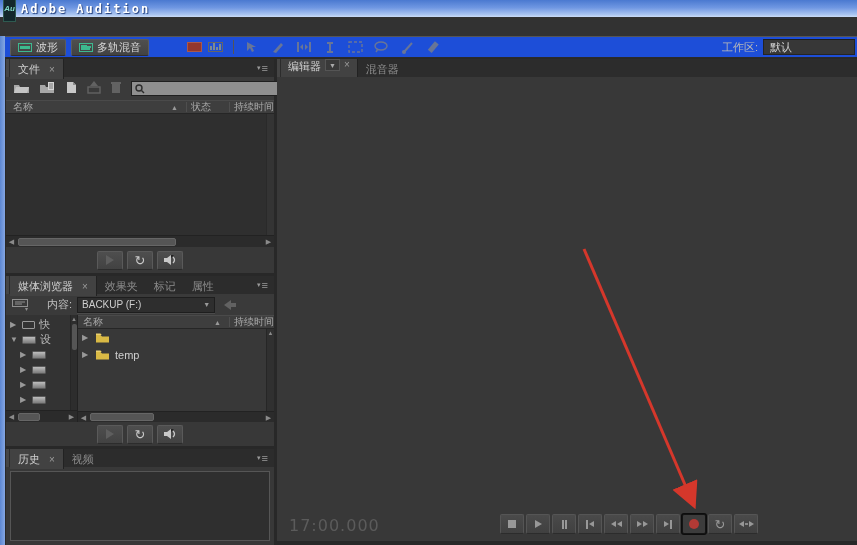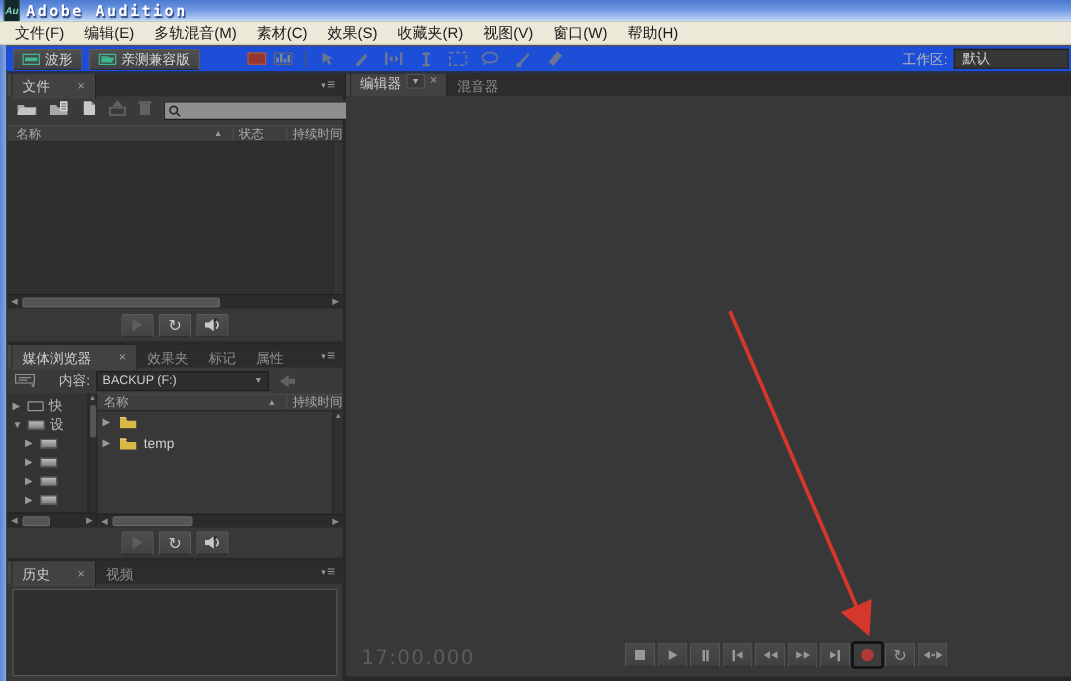--- a/index.html
+++ b/index.html
@@ -44,21 +44,21 @@
   .tool { width:15px; height:14px; display:flex; align-items:center; justify-content:center; opacity:.75; }
   .spacer { flex:1; }
   .ws-label { color:#b8b8b8; font-size:11px; margin-right:5px; }
   .ws-value { width:92px; height:16px; background:#373737; border:1px solid #242424; border-top-color:#1d1d1d;
     color:#d0d0d0; font-size:11px; line-height:15px; padding-left:6px; margin-right:2px; }
 
   
   .panel { position:absolute; background:#383838; }
   .tabstrip { height:18px; background:#2c2c2c; display:flex; align-items:stretch; position:relative; }
   .grip { width:3px; background:#454545; margin-right:1px; }
-  .tab { display:flex; align-items:center; gap:22px; padding:10px 8px; font-size:11px; color:#8c8c8c; }
+  .tab { display:flex; align-items:center; gap:9px; padding:10px 8px; font-size:11px; color:#8c8c8c; }
   .tab.active { background:#424242; color:#cfcfcf; border-right:1px solid #222; }
   .tab .x { color:#9a9a9a; font-size:10px; }
   .panel-menu { position:absolute; right:6px; top:0; height:18px; display:flex; align-items:center; gap:1px; color:#9a9a9a; }
   .panel-menu .a { font-size:7px; } .panel-menu .l { font-size:11px; }
 
   
   .files-panel { left:6px; top:59px; width:268px; height:214px; display:flex; flex-direction:column; }
   .icon-row { height:23px; display:flex; align-items:center; gap:9px; padding:0 7px; background:#3a3a3a; }
   .icon-row .dis { opacity:.42; }
   .search-box { flex:1; height:15px; background:#8f8f8f; border:1px solid #1f1f1f;
@@ -139,49 +139,38 @@
 </head>
 <body>
 
 <div class="screen">
 
   <div class="titlebar">
     <div class="au-icon">Au</div>
     <div class="win-title">Adobe Audition</div>
   </div>
 
-  <div class="menubar">
-    <span class="menu-item">文件(F)</span>
-    <span class="menu-item">编辑(E)</span>
-    <span class="menu-item">多轨混音(M)</span>
-    <span class="menu-item">素材(C)</span>
-    <span class="menu-item">效果(S)</span>
-    <span class="menu-item">收藏夹(R)</span>
-    <span class="menu-item">视图(V)</span>
-    <span class="menu-item">窗口(W)</span>
-    <span class="menu-item">帮助(H)</span>
-  </div>
 
   <div class="app"></div>
   <div class="left-border"></div>
 
   <div class="toolbar">
     <div class="view-btn">
       <span class="wf-ic">
           <i></i>
         </span>
       <span>波形</span>
     </div>
     <div class="view-btn">
       <span class="mt-ic">
           <i></i>
           <i></i>
           <i></i>
         </span>
-      <span>亲测兼容版</span>
+      <span>多轨混音</span>
     </div>
     <div class="spec-red"></div>
     <div class="spec-pitch">
       <i style="height:4px"></i>
         <i style="height:7px"></i>
         <i style="height:3px"></i>
         <i style="height:6px"></i>
     </div>
     <div class="tb-sep"></div>
     <div class="tools">

